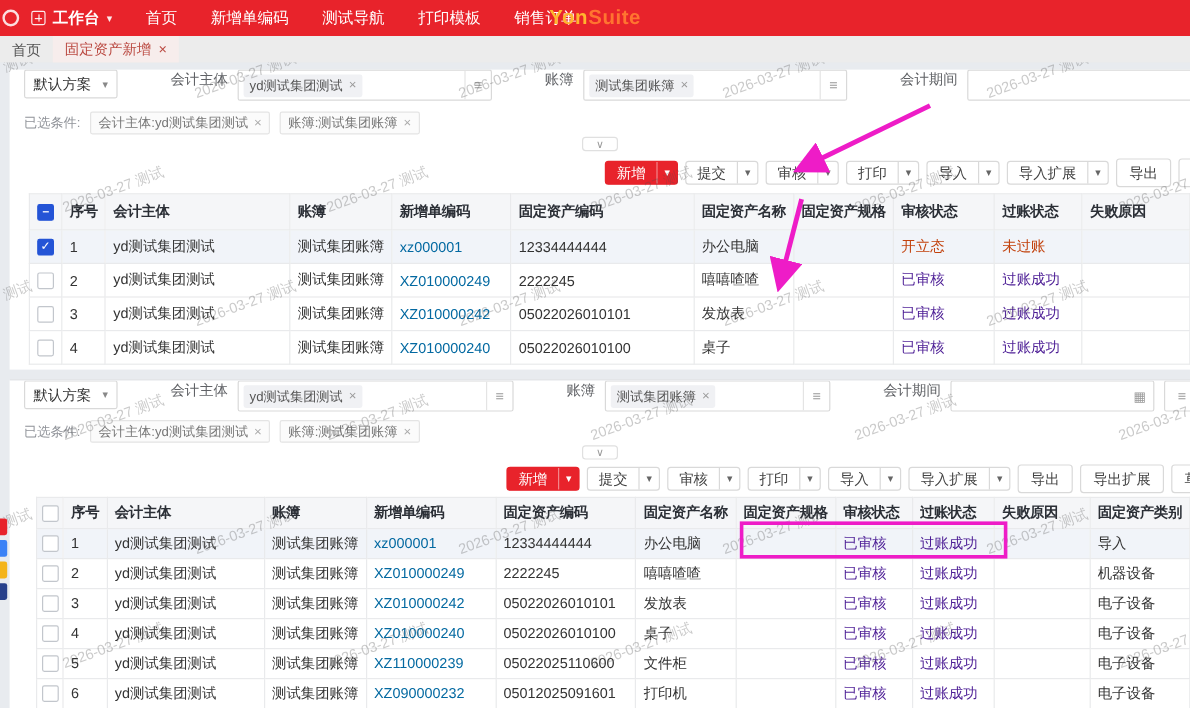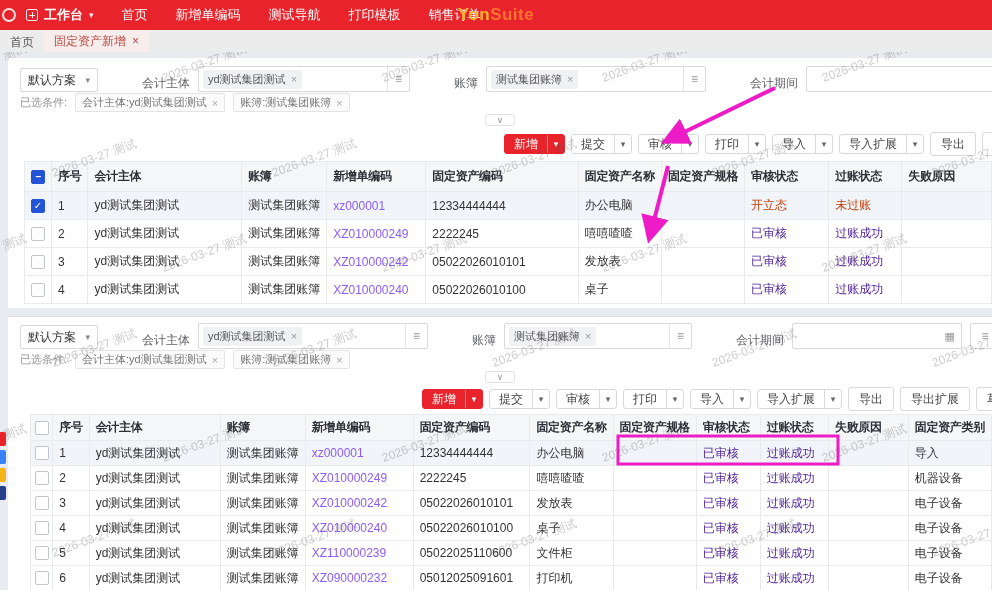--- a/index.html
+++ b/index.html
@@ -26,21 +26,21 @@
   .tabbar{height:22px;background:#ececec;display:flex;align-items:stretch;z-index:5;position:relative}
   .tab{padding:4px 10px 0 10px;font-size:12px;color:#555;cursor:pointer;white-space:nowrap}
   .tab.active{background:#f7edec;color:#bb4a42;display:flex;align-items:center;gap:6px;padding-top:0}
   .tab .tclose{font-size:12px;color:#bb4a42}
 
   
   .panel{position:absolute;left:8px;width:984px;background:#fff;overflow:hidden;z-index:1}
   #p1{top:58px;height:250px}
   #p2{top:316px;height:274px;border-top:1px solid #dcdfe3}
 
-  .frow{display:flex;align-items:flex-end;height:32px;padding-left:12px}
+  .frow{display:flex;align-items:flex-start;height:32px;padding-left:12px}
   #p1 .frow{height:34px}
   .scheme{height:24px;width:78px;border:1px solid #d9d9d9;border-radius:2px;background:#fff;display:flex;align-items:center;justify-content:space-between;padding:0 7px;color:#333;cursor:pointer;flex:none}
   .scheme .car{font-size:9px;color:#888}
   .flabel{color:#606266;margin:0 8px 0 44px;white-space:nowrap;flex:none}
   .tin{height:26px;border:1px solid #d9d9d9;border-radius:2px;background:#fff;display:flex;align-items:center;flex:none;overflow:hidden}
   .tin .tag{margin-left:4px;background:#f0f1f4;border-radius:2px;padding:2px 5px;color:#555;font-size:11px;display:inline-flex;align-items:center;gap:5px;white-space:nowrap}
   .tin .tag .x{color:#999;font-size:11px;cursor:pointer}
   .tin .spacer{flex:1}
   .tin .ref{width:22px;align-self:stretch;border-left:1px solid #e4e4e4;display:flex;align-items:center;justify-content:center;color:#999;cursor:pointer;flex:none}
   .w-ent1{width:212px}.w-book1{width:220px}.w-per1{width:200px}
@@ -67,21 +67,21 @@
 
   
   table{border-collapse:collapse;table-layout:fixed;background:#fff}
   #p1 table{margin-left:16px}
   #p2 table{margin-left:22px}
   th,td{border:1px solid #e9eaec;padding:0 6px;white-space:nowrap;overflow:hidden;text-align:left;font-size:12px}
   th{background:#f5f6f8;font-weight:bold;color:#2b2f36;letter-spacing:-.3px}
   #p1 th{height:30px}#p1 td{height:28px}
   #p2 th{height:26px}#p2 td{height:25px}
   td{color:#333}
-  td.link{color:#8b5cf6;cursor:pointer}
+  td.link{color:#0369a1;cursor:pointer}
   td.st.g{color:#4c1d95}
   td.st.b{color:#c2410c}
   tr.sel td{background:#f1f4f9}
   .ck{text-align:center;padding:0}
   th:nth-child(2),td[data-col="n"]{text-align:left}
   .cb{display:inline-block;width:14px;height:14px;border:1px solid #c2c6cc;border-radius:2px;background:#fff;line-height:12px;text-align:center;font-size:10px;color:#fff;vertical-align:middle;cursor:pointer}
   .cb.on{background:#2454d6;border-color:#2454d6}
 
   
   #wm{position:absolute;left:0;top:40px;right:0;bottom:0;z-index:4;pointer-events:none;overflow:hidden}

